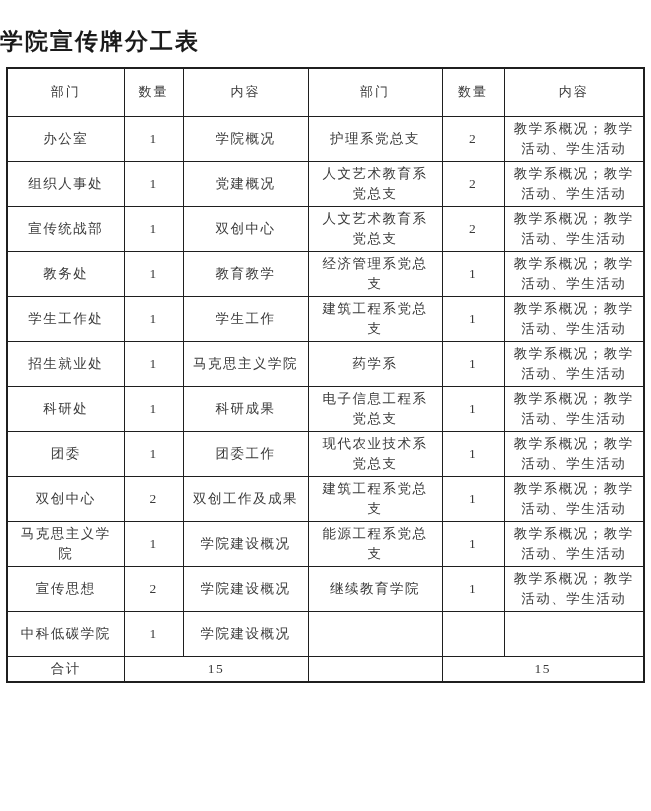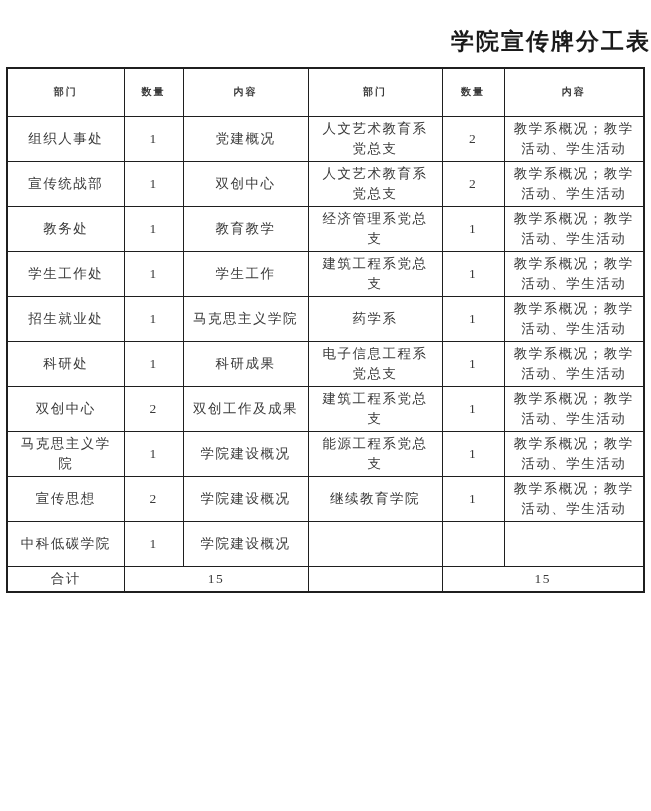--- a/index.html
+++ b/index.html
@@ -12,21 +12,21 @@
   html,body{margin:0;padding:0;}
   body{
     width:651px;height:811px;
     background:var(--bg);
     font-family:"Liberation Serif","DejaVu Serif",serif;
     color:var(--text);
     overflow:hidden;
   }
   .page{width:651px;height:811px;}
   .title{
-    text-align:right;
+    text-align:left;
     font-size:23px;
     font-weight:bold;
     color:var(--title);
     letter-spacing:2px;
     margin:28px 0 11px 0;
     line-height:28px;
   }
   table.grid{
     border-collapse:collapse;
     table-layout:fixed;
@@ -39,22 +39,22 @@
     text-align:center;
     vertical-align:middle;
     font-size:13.5px;
     letter-spacing:1.5px;
     line-height:20px;
     padding:2px 7px;
     color:var(--text);
     overflow:hidden;
   }
   .grid thead th{
-    font-weight:bold;
-    font-size:10px;
+    font-weight:normal;
+    font-size:13px;
     height:48px;
     letter-spacing:2px;
   }
   .grid tbody td{height:45px;}
   .grid tfoot td{height:24px;}
 </style>
 </head>
 <body>
 
 <div class="page">
@@ -73,20 +73,28 @@
       <tr>
         <th>部门</th>
         <th>数量</th>
         <th>内容</th>
         <th>部门</th>
         <th>数量</th>
         <th>内容</th>
       </tr>
     </thead>
     <tbody id="rows">
+        <tr>
+          <td>办公室</td>
+          <td>1</td>
+          <td>学院概况</td>
+          <td>护理系党总支</td>
+          <td>2</td>
+          <td>教学系概况；教学活动、学生活动</td>
+        </tr>
         <tr>
           <td>组织人事处</td>
           <td>1</td>
           <td>党建概况</td>
           <td>人文艺术教育系党总支</td>
           <td>2</td>
           <td>教学系概况；教学活动、学生活动</td>
         </tr>
         <tr>
           <td>宣传统战部</td>
@@ -122,20 +130,28 @@
         </tr>
         <tr>
           <td>科研处</td>
           <td>1</td>
           <td>科研成果</td>
           <td>电子信息工程系党总支</td>
           <td>1</td>
           <td>教学系概况；教学活动、学生活动</td>
         </tr>
         <tr>
+          <td>团委</td>
+          <td>1</td>
+          <td>团委工作</td>
+          <td>现代农业技术系党总支</td>
+          <td>1</td>
+          <td>教学系概况；教学活动、学生活动</td>
+        </tr>
+        <tr>
           <td>双创中心</td>
           <td>2</td>
           <td>双创工作及成果</td>
           <td>建筑工程系党总支</td>
           <td>1</td>
           <td>教学系概况；教学活动、学生活动</td>
         </tr>
         <tr>
           <td>马克思主义学院</td>
           <td>1</td>

